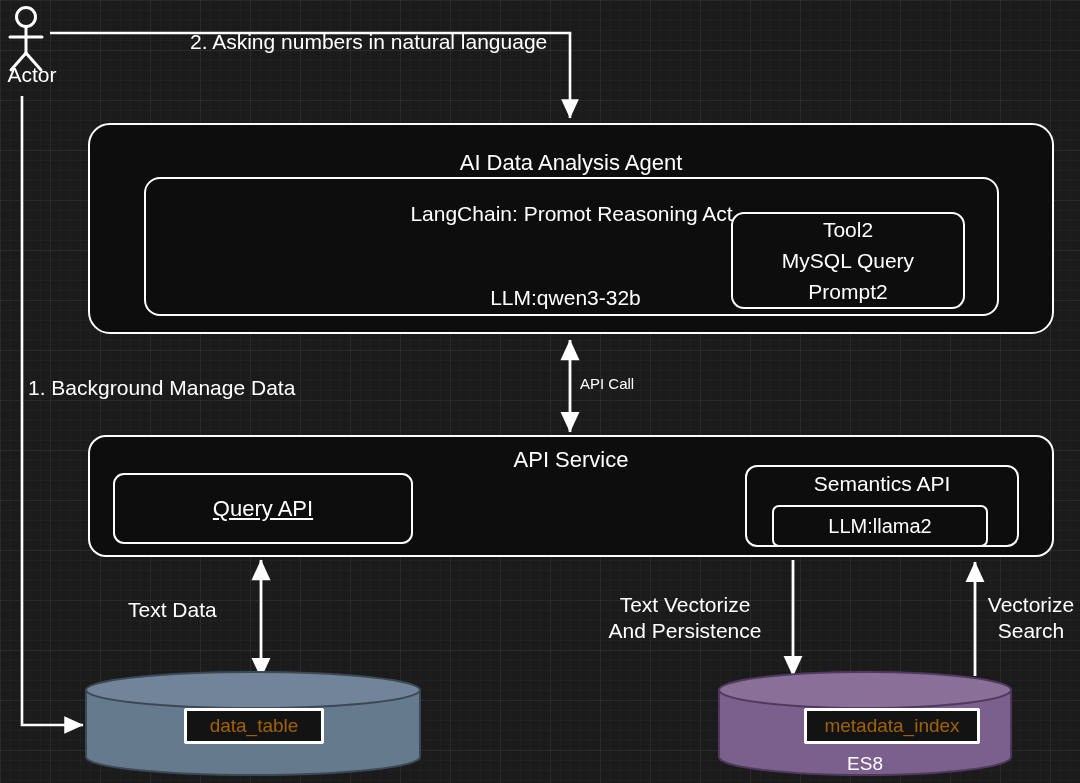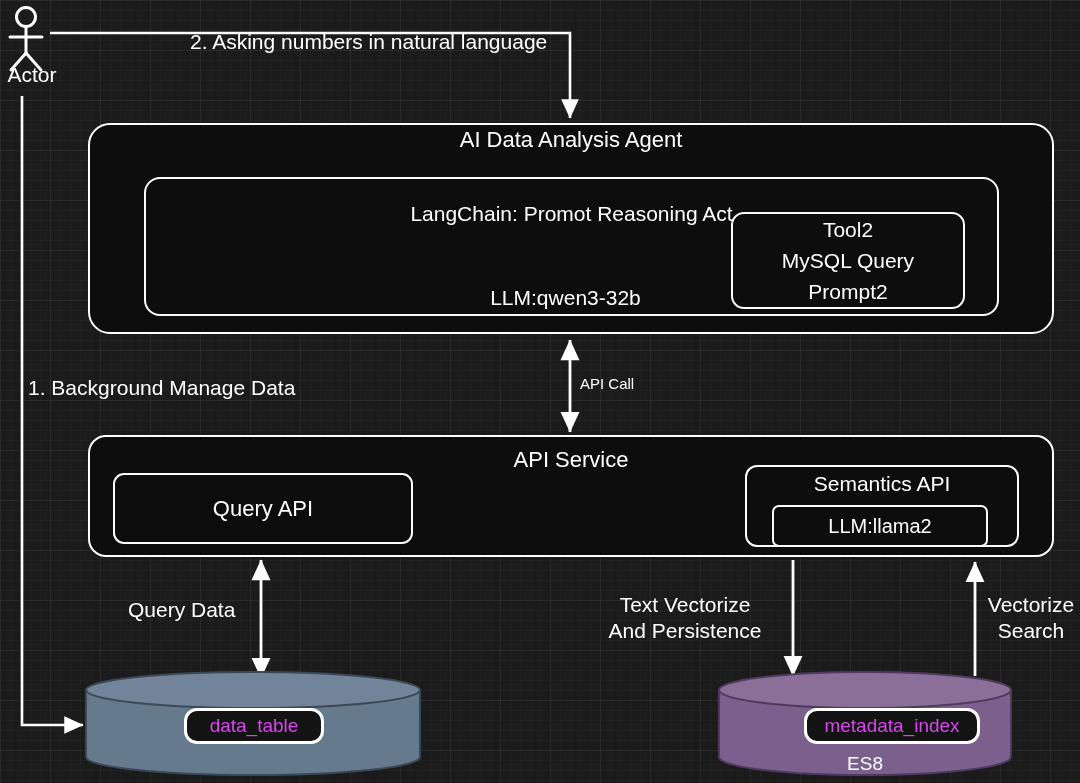--- a/index.html
+++ b/index.html
@@ -55,22 +55,22 @@
     width: 100%;
     text-align: center;
     color: #ffffff;
     font-size: 19px;
   }
   .db-chip {
     position: absolute;
     box-sizing: border-box;
     border: 3px solid #ffffff;
     background: #131313;
-    border-radius: 13px;
-    color: #d946ef;
+    border-radius: 2px;
+    color: #a16207;
     display: flex;
     align-items: center;
     justify-content: center;
     font-size: 19px;
   }
 </style>
 </head>
 <body>
 
 <div id="canvas">
@@ -117,36 +117,36 @@
   </svg>
 
   <div class="lbl" style="left:0px; top:63px; width:64px; text-align:center; font-size:21px;">Actor</div>
 
   <div class="lbl" style="left:190px; top:3px; font-size:21px;margin-top:27px;">2. Asking numbers in natural language</div>
 
   <div class="lbl" style="left:28px; top:376px; font-size:21px;">1. Background Manage Data</div>
 
   <div class="lbl" style="left:580px; top:375px; font-size:15px;">API Call</div>
 
-  <div class="lbl" style="left:128px; top:598px; font-size:21px;">Query Data</div>
+  <div class="lbl" style="left:128px; top:598px; font-size:21px;">Text Data</div>
 
   <div style="position:absolute; left:982px; top:592px; width:98px; text-align:center;
               font-size:21px; line-height:26px; color:#ffffff;">
     <div>Vectorize</div>
     <div>Search</div>
   </div>
 
   <div style="position:absolute; left:600px; top:592px; width:170px; text-align:center;
               font-size:21px; line-height:26px; color:#ffffff;">
     <div>Text Vectorize</div>
     <div>And Persistence</div>
   </div>
 
   <div class="node" style="left:88px; top:123px; width:966px; height:211px; border-radius:22px;">
-    <div class="centered-title" style="margin-top:2px; font-size:22px;">AI Data Analysis Agent</div>
+    <div class="centered-title" style="margin-top:25px; font-size:22px;">AI Data Analysis Agent</div>
   </div>
 
   <div class="node" style="left:144px; top:177px; width:855px; height:139px; border-radius:16px;">
     <div class="centered-title" style="margin-top:23px; font-size:21px;">LangChain: Promot Reasoning Act</div>
   </div>
 
   <div class="lbl" style="left:433px; top:286px; width:265px; text-align:center; font-size:21px;">LLM:qwen3-32b</div>
 
 
   <div class="node" style="left:716px; top:212px; width:234px; height:97px; border-radius:13px;
@@ -154,21 +154,21 @@
     <div style="font-size:21px; line-height:26px;">Tool2</div>
     <div style="font-size:21px; line-height:26px; margin-top:5px;">MySQL Query</div>
     <div style="font-size:21px; line-height:26px; margin-top:5px;">Prompt2</div>
   </div>
 
   <div class="node" style="left:88px; top:435px; width:966px; height:122px; border-radius:18px;">
     <div class="centered-title" style="margin-top:10px; font-size:22px;">API Service</div>
   </div>
 
   <div class="node" style="left:113px; top:473px; width:300px; height:71px; border-radius:11px;
-              justify-content:center;">
+              justify-content:center;text-decoration:underline;">
     <div style="font-size:22px;">Query API</div>
   </div>
 
   <div class="node" style="left:745px; top:465px; width:274px; height:82px; border-radius:12px;">
     <div class="centered-title" style="margin-top:5px; font-size:21px;">Semantics API</div>
   </div>
 
   <div class="node" style="left:772px; top:505px; width:216px; height:42px; border-radius:7px;
               justify-content:center;">
     <div style="font-size:20px;">LLM:llama2</div>

